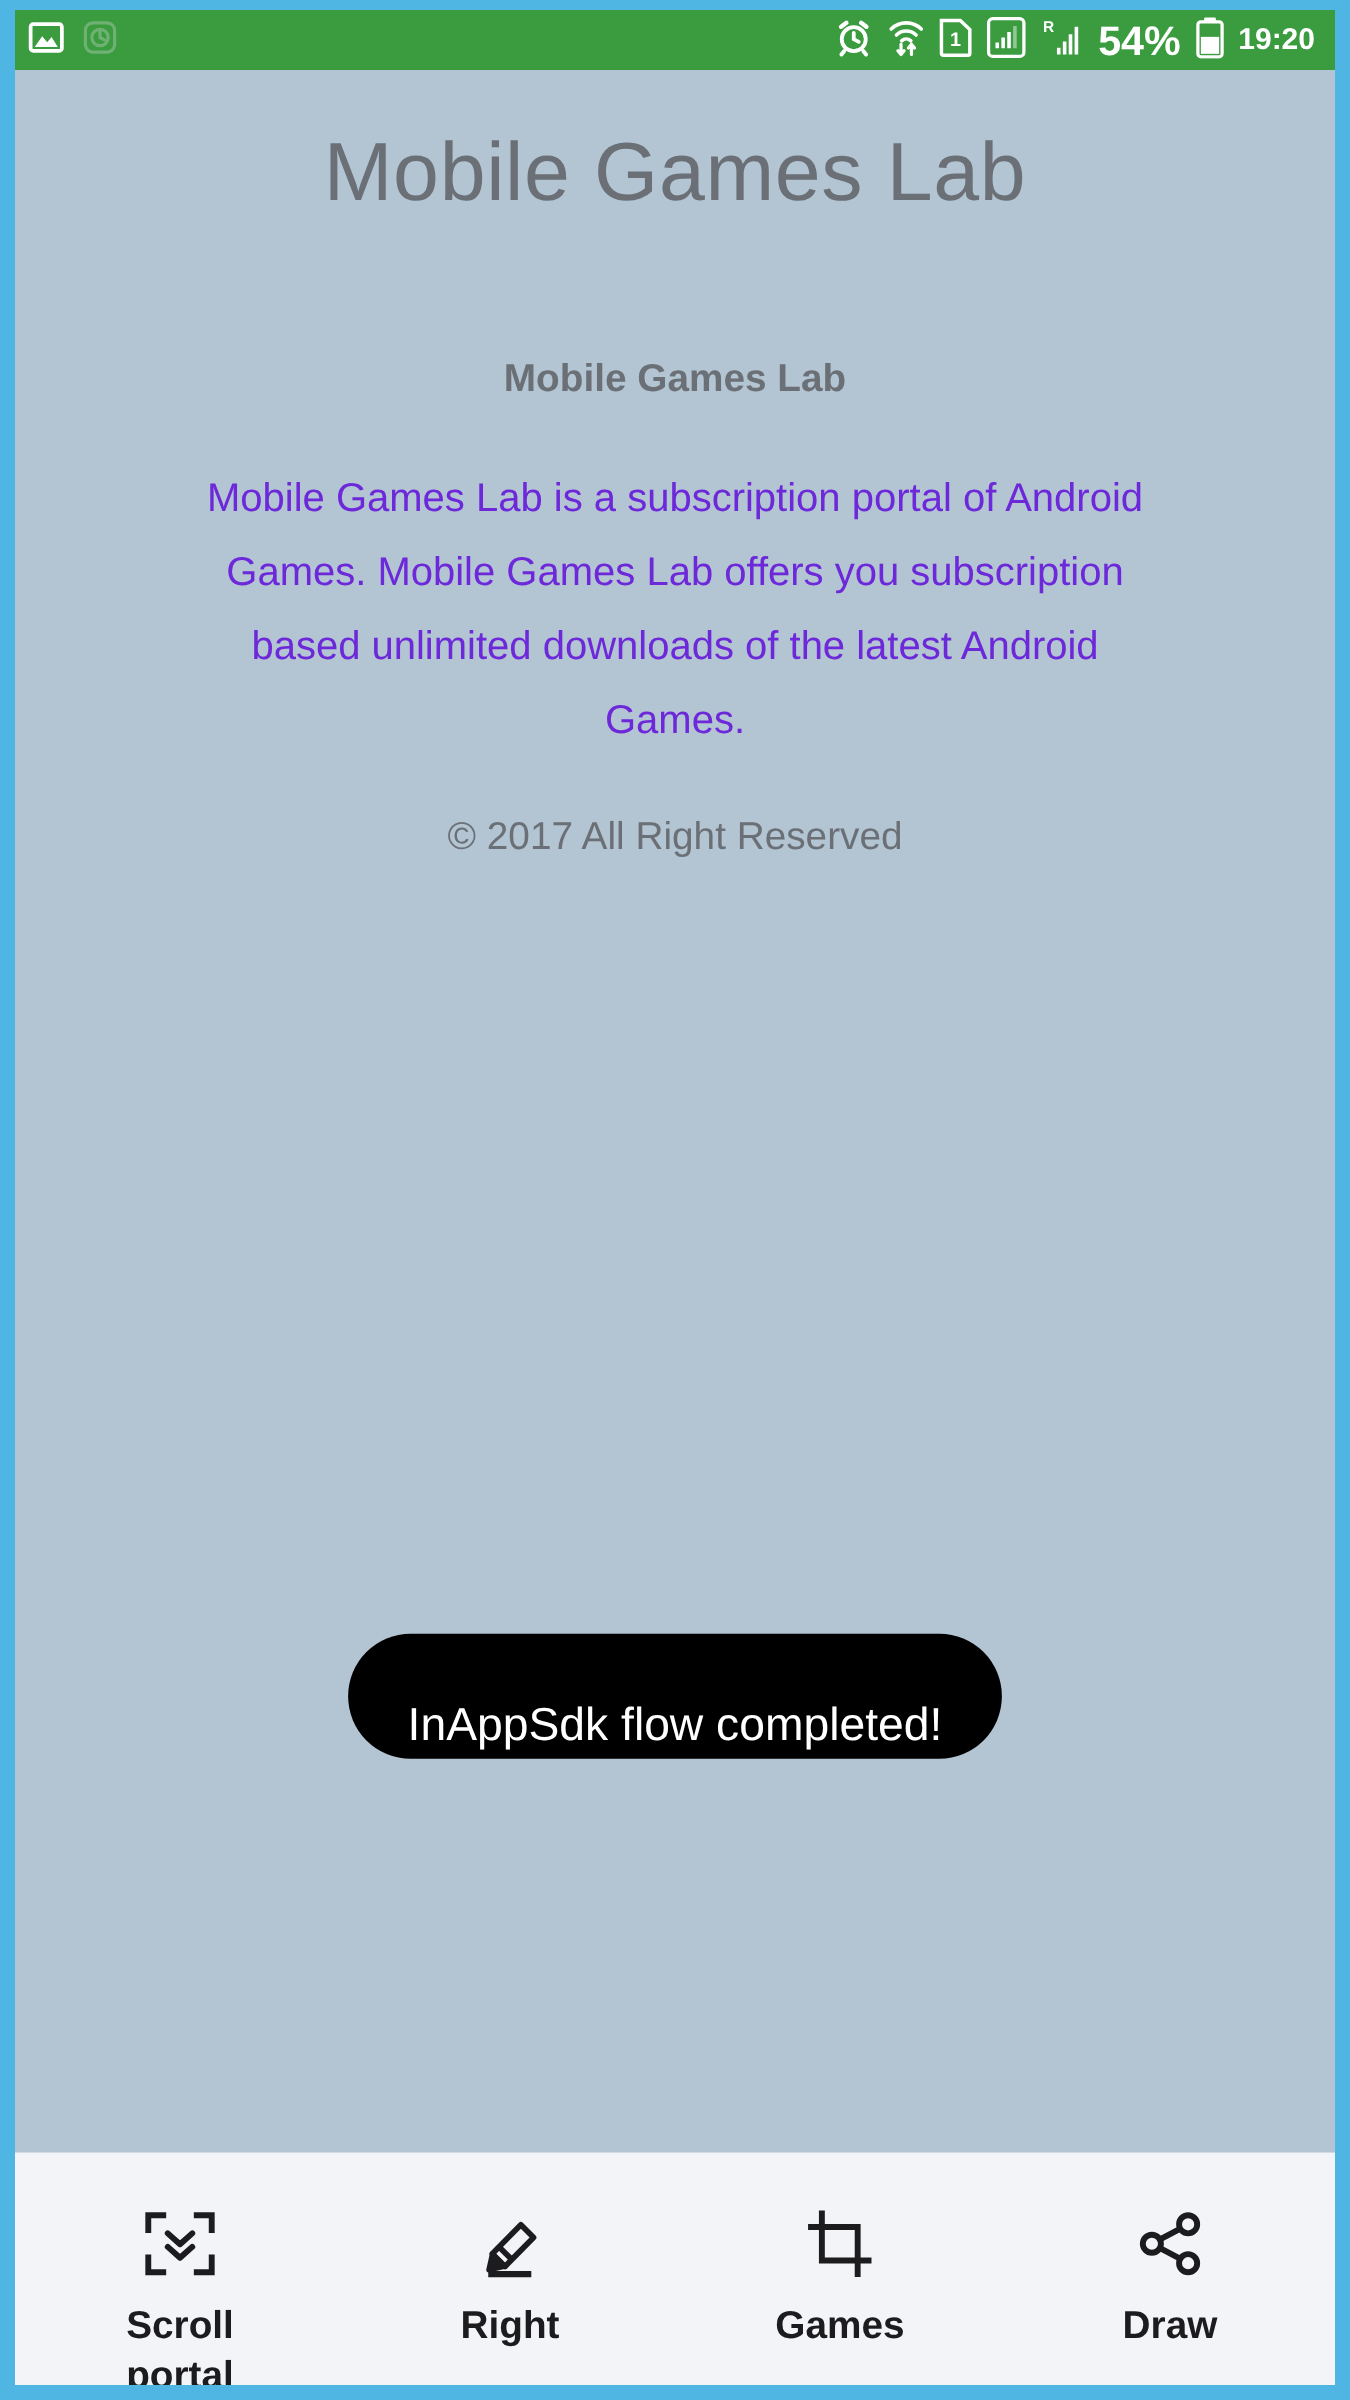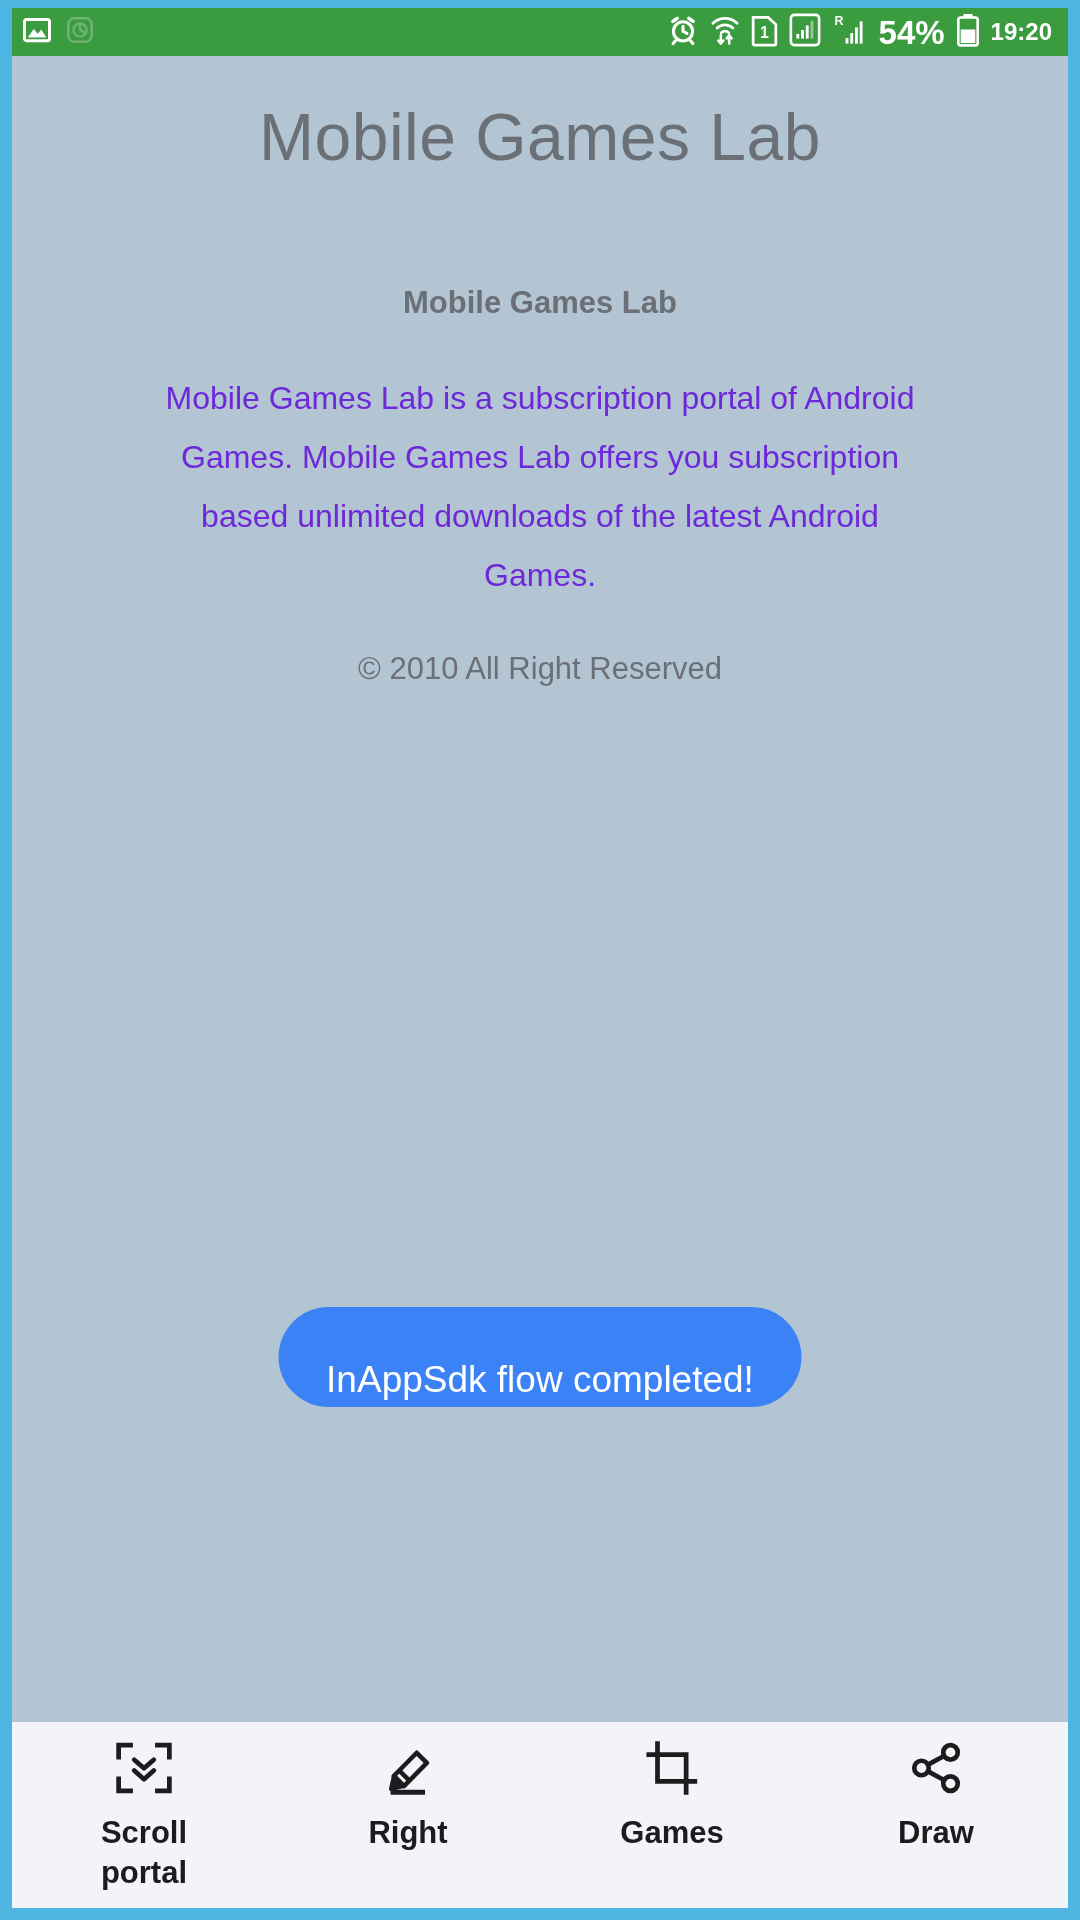--- a/index.html
+++ b/index.html
@@ -79,21 +79,21 @@
     color:#6B7076;
   }
 
   
   #toast {
     position:absolute;
     left:50%; transform:translateX(-50%);
     top:1251px;
     width:523px;
     height:100px;
-    background:#3b82f6;
+    background:#000000;
     border-radius:50px;
     display:flex;
     align-items:flex-end;
     justify-content:center;
     padding-bottom:6px;
   }
   #toast-text {
     color:#ffffff;
     font-size:37px;
     font-weight:400;
@@ -107,21 +107,21 @@
     width:100%; height:186px;
     background:rgba(247,248,250,0.93);
     display:flex;
     align-items:flex-start;
   }
   .tool {
     flex:1;
     display:flex;
     flex-direction:column;
     align-items:center;
-    padding-top:15px;
+    padding-top:42px;
   }
   .tool-icon {
     height:62px;
     display:flex;
     align-items:center;
     justify-content:center;
   }
   .tool-label {
     margin-top:14px;
     font-size:31px;
@@ -217,21 +217,21 @@
   </div>
 
   <div id="content">
 
     <div id="page-title">Mobile Games Lab</div>
 
     <div id="section-title">Mobile Games Lab</div>
 
     <div id="body-copy">Mobile Games Lab is a subscription portal of Android Games. Mobile Games Lab offers you subscription based unlimited downloads of the latest Android Games.</div>
 
-    <div id="copyright">© 2010 All Right Reserved</div>
+    <div id="copyright">© 2017 All Right Reserved</div>
 
     <div id="toast">
       <span id="toast-text">InAppSdk flow completed!</span>
     </div>
 
   </div>
 
   <div id="toolbar">
 
     <div class="tool">

